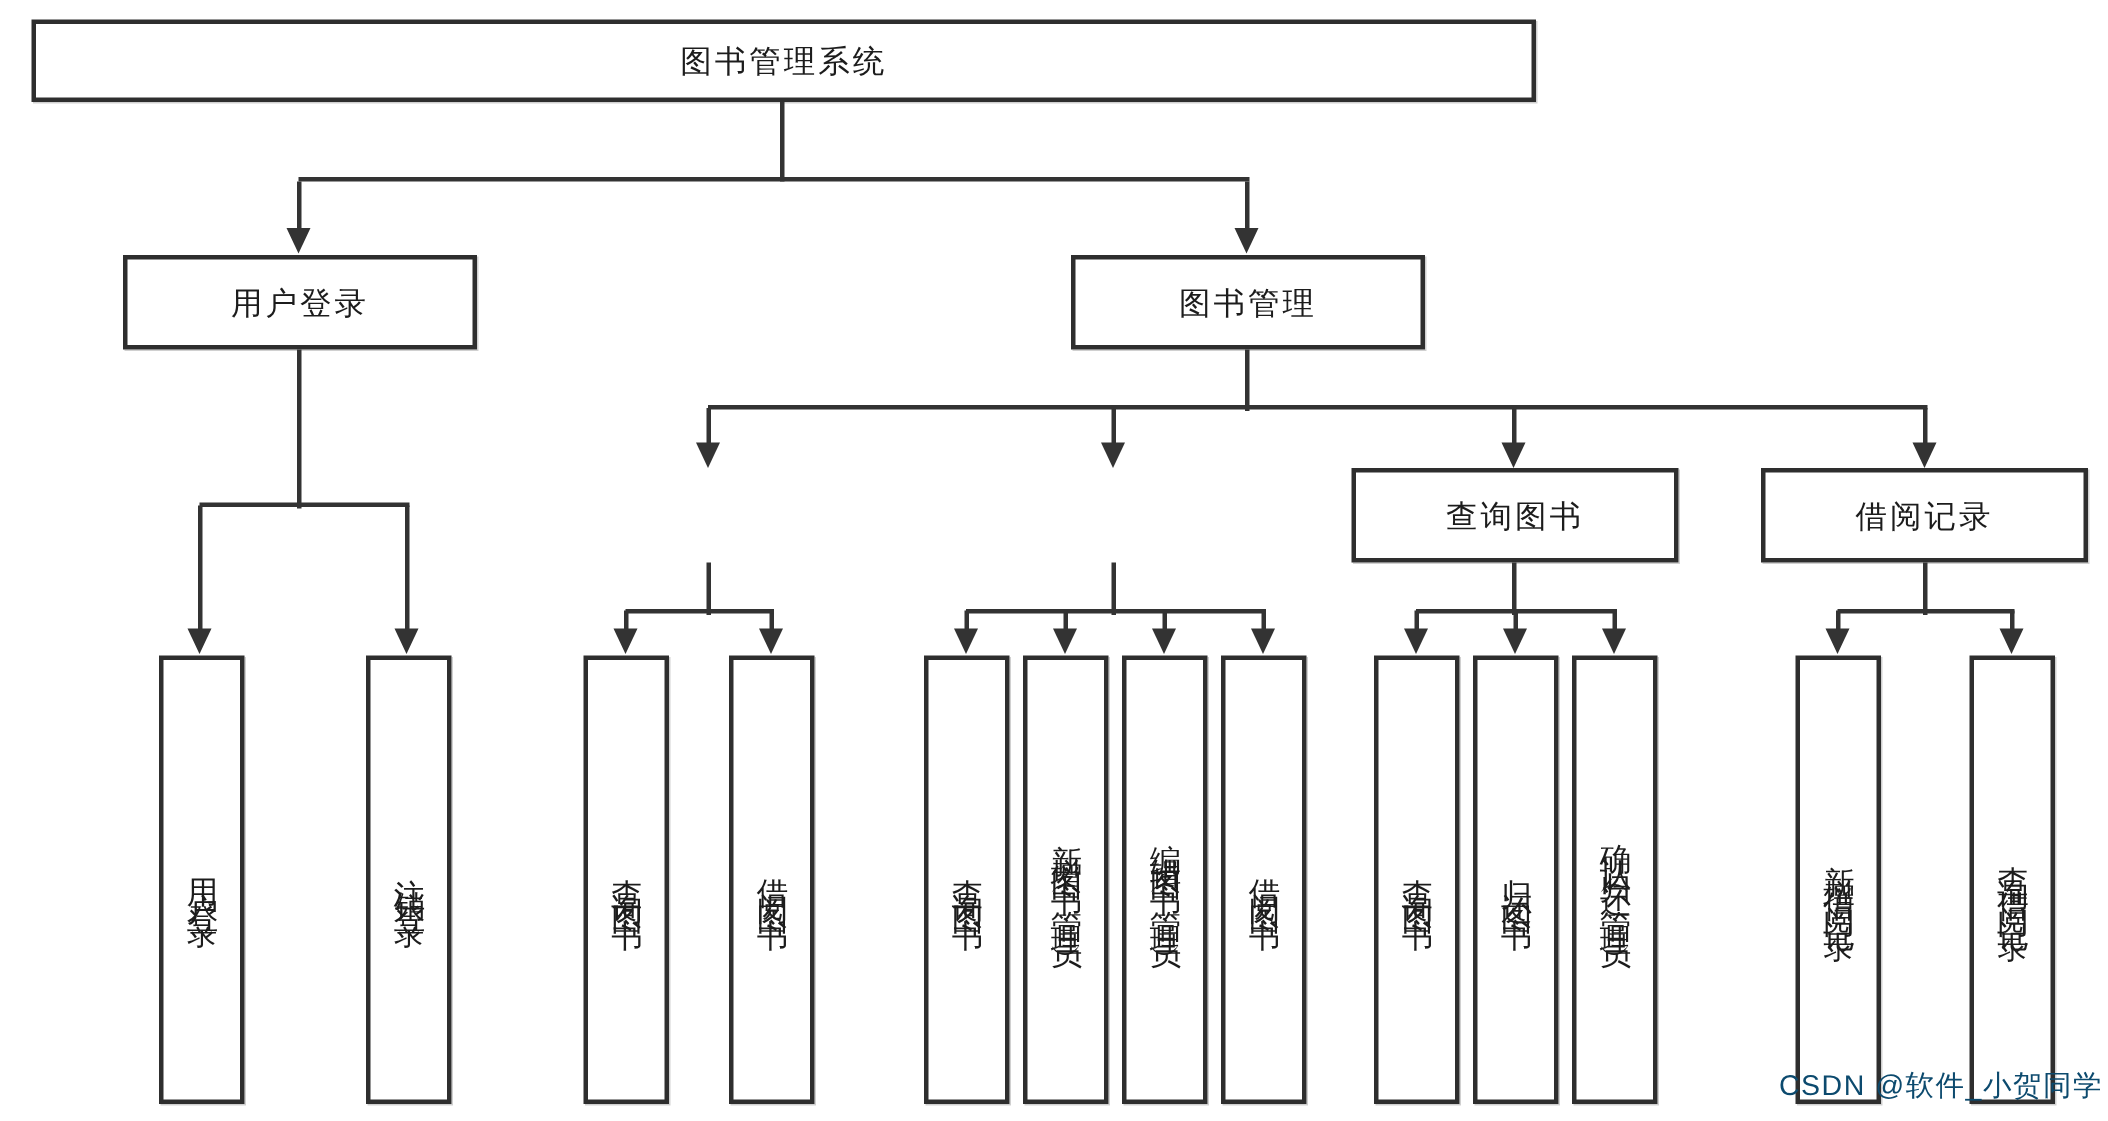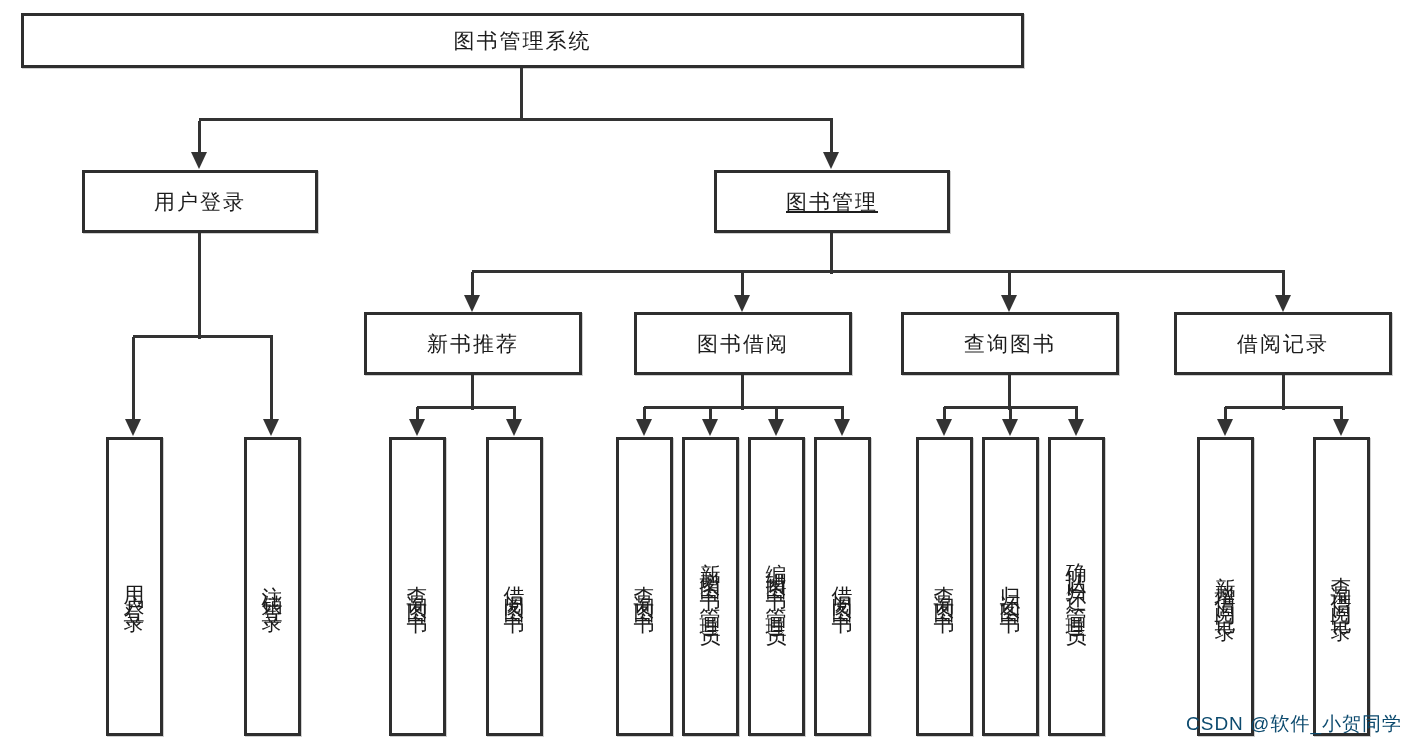--- a/index.html
+++ b/index.html
@@ -63,30 +63,24 @@
 
 <div id="stage">
 
   <div class="node" style="left:21px;top:13px;width:1003px;height:55px;">
     <span>图书管理系统</span>
   </div>
 
   <div class="node" style="left:82px;top:170px;width:236px;height:63px;">
     <span>用户登录</span>
   </div>
-  <div class="node" style="left:714px;top:170px;width:236px;height:63px;text-decoration:underline;">
+  <div class="node" style="left:714px;top:170px;width:236px;height:63px;">
     <span>图书管理</span>
   </div>
 
-  <div class="node" style="left:364px;top:312px;width:218px;height:63px;">
-    <span>新书推荐</span>
-  </div>
-  <div class="node" style="left:634px;top:312px;width:218px;height:63px;">
-    <span>图书借阅</span>
-  </div>
   <div class="node" style="left:901px;top:312px;width:218px;height:63px;">
     <span>查询图书</span>
   </div>
   <div class="node" style="left:1174px;top:312px;width:218px;height:63px;">
     <span>借阅记录</span>
   </div>
 
   <div class="leaf" style="left:106px;">
       <span class="vtext">用户登录</span>
     </div>

